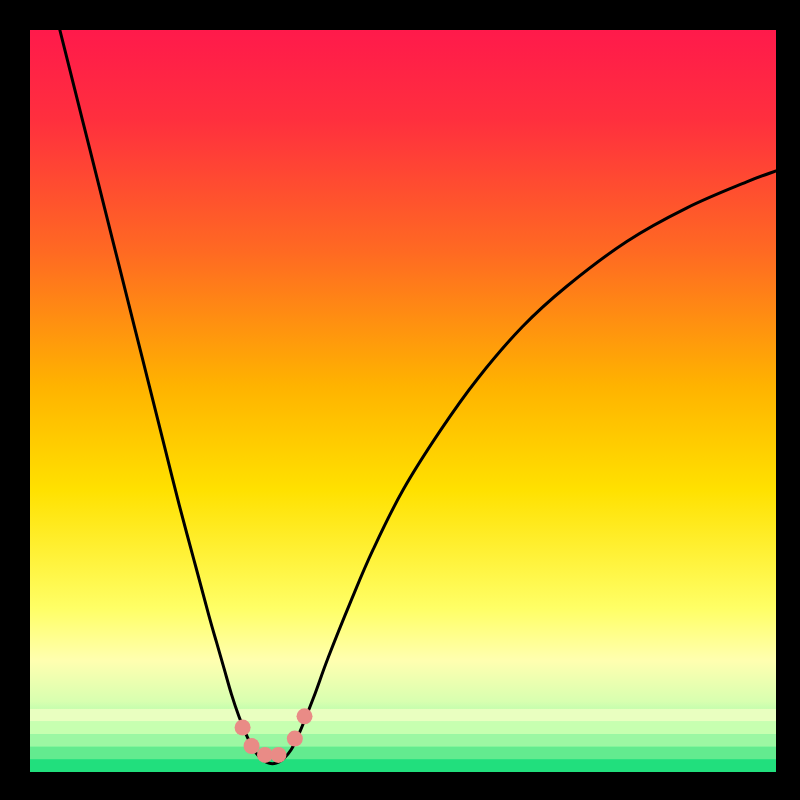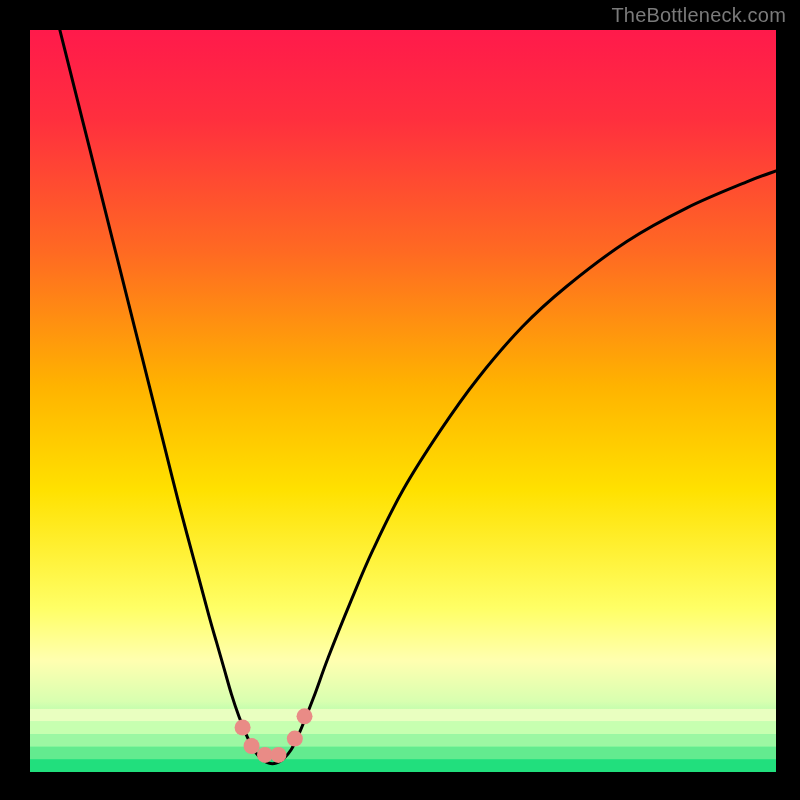--- a/index.html
+++ b/index.html
@@ -63,14 +63,13 @@
         <rect x="0" y="729.386" width="746" height="12.614000000000033" fill="#21df7d"></rect>
         <path d="M 29.84 0.00 C 32.53 10.68, 39.39 37.99, 44.76 59.36 C 50.13 80.73, 54.31 97.35, 59.68 118.72 C 65.05 140.09, 69.23 156.71, 74.60 178.08 C 79.97 199.45, 84.15 216.07, 89.52 237.44 C 94.89 258.81, 99.07 275.43, 104.44 296.80 C 109.81 318.17, 113.99 334.79, 119.36 356.16 C 124.73 377.53, 128.91 394.15, 134.28 415.52 C 139.65 436.89, 143.83 454.18, 149.20 474.88 C 154.57 495.58, 158.75 510.50, 164.12 530.53 C 169.49 550.56, 175.01 571.49, 179.04 586.18 C 183.07 600.87, 183.81 602.80, 186.50 612.15 C 189.19 621.50, 191.27 628.77, 193.96 638.12 C 196.65 647.47, 198.73 655.41, 201.42 664.09 C 204.11 672.77, 206.19 679.00, 208.88 686.35 C 211.57 693.70, 213.65 698.89, 216.34 704.90 C 219.03 710.91, 221.11 715.47, 223.80 719.74 C 226.49 724.01, 228.57 726.24, 231.26 728.64 C 233.95 731.05, 236.03 732.29, 238.72 733.10 C 241.41 733.90, 243.49 733.90, 246.18 733.10 C 248.87 732.29, 250.95 731.05, 253.64 728.64 C 256.33 726.24, 258.41 724.01, 261.10 719.74 C 263.79 715.47, 264.53 714.25, 268.56 704.90 C 272.59 695.55, 278.11 681.82, 283.48 667.80 C 288.85 653.78, 291.69 644.35, 298.40 626.99 C 305.11 609.63, 312.72 590.71, 320.78 571.34 C 328.84 551.97, 333.76 539.43, 343.16 519.40 C 352.56 499.37, 360.91 481.41, 373.00 460.04 C 385.09 438.67, 396.87 420.71, 410.30 400.68 C 423.73 380.65, 432.83 367.44, 447.60 348.74 C 462.37 330.04, 476.25 313.50, 492.36 296.80 C 508.47 280.11, 518.32 271.35, 537.12 255.99 C 555.92 240.63, 575.32 225.49, 596.80 211.47 C 618.28 197.45, 635.00 188.76, 656.48 178.08 C 677.96 167.40, 700.05 158.79, 716.16 152.11 C 732.27 145.43, 740.63 142.98, 746.00 140.98" fill="none" stroke="#000000" stroke-width="3" stroke-linecap="round" stroke-linejoin="round"></path>
         <circle cx="212.61" cy="697.48" r="8" fill="#e98b86"></circle>
         <circle cx="221.56" cy="716.03" r="8" fill="#e98b86"></circle>
         <circle cx="234.99" cy="724.93" r="8" fill="#e98b86"></circle>
         <circle cx="248.42" cy="724.93" r="8" fill="#e98b86"></circle>
         <circle cx="264.83" cy="708.61" r="8" fill="#e98b86"></circle>
         <circle cx="274.53" cy="686.35" r="8" fill="#e98b86"></circle>
       </svg>
     </div>
-  <div class="watermark">TheBottleneck.com</div>
 </div>
 
 </body></html>

